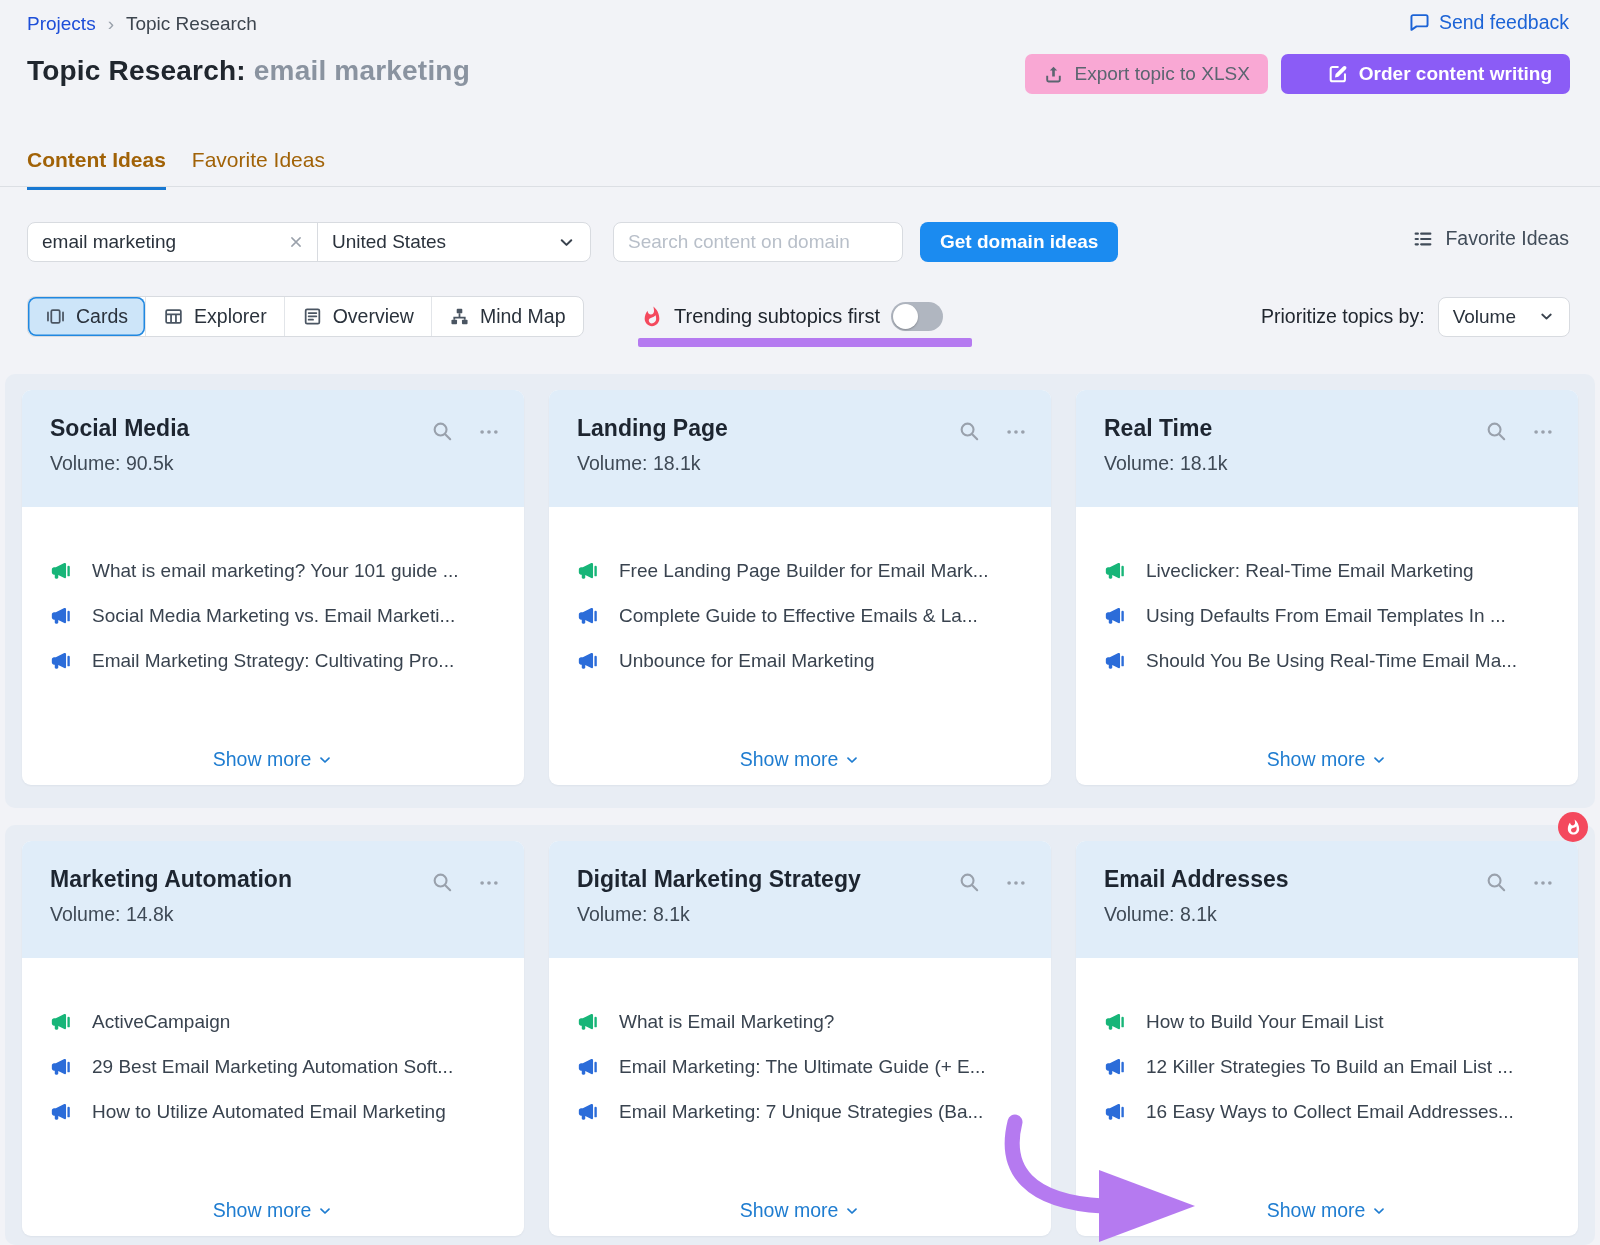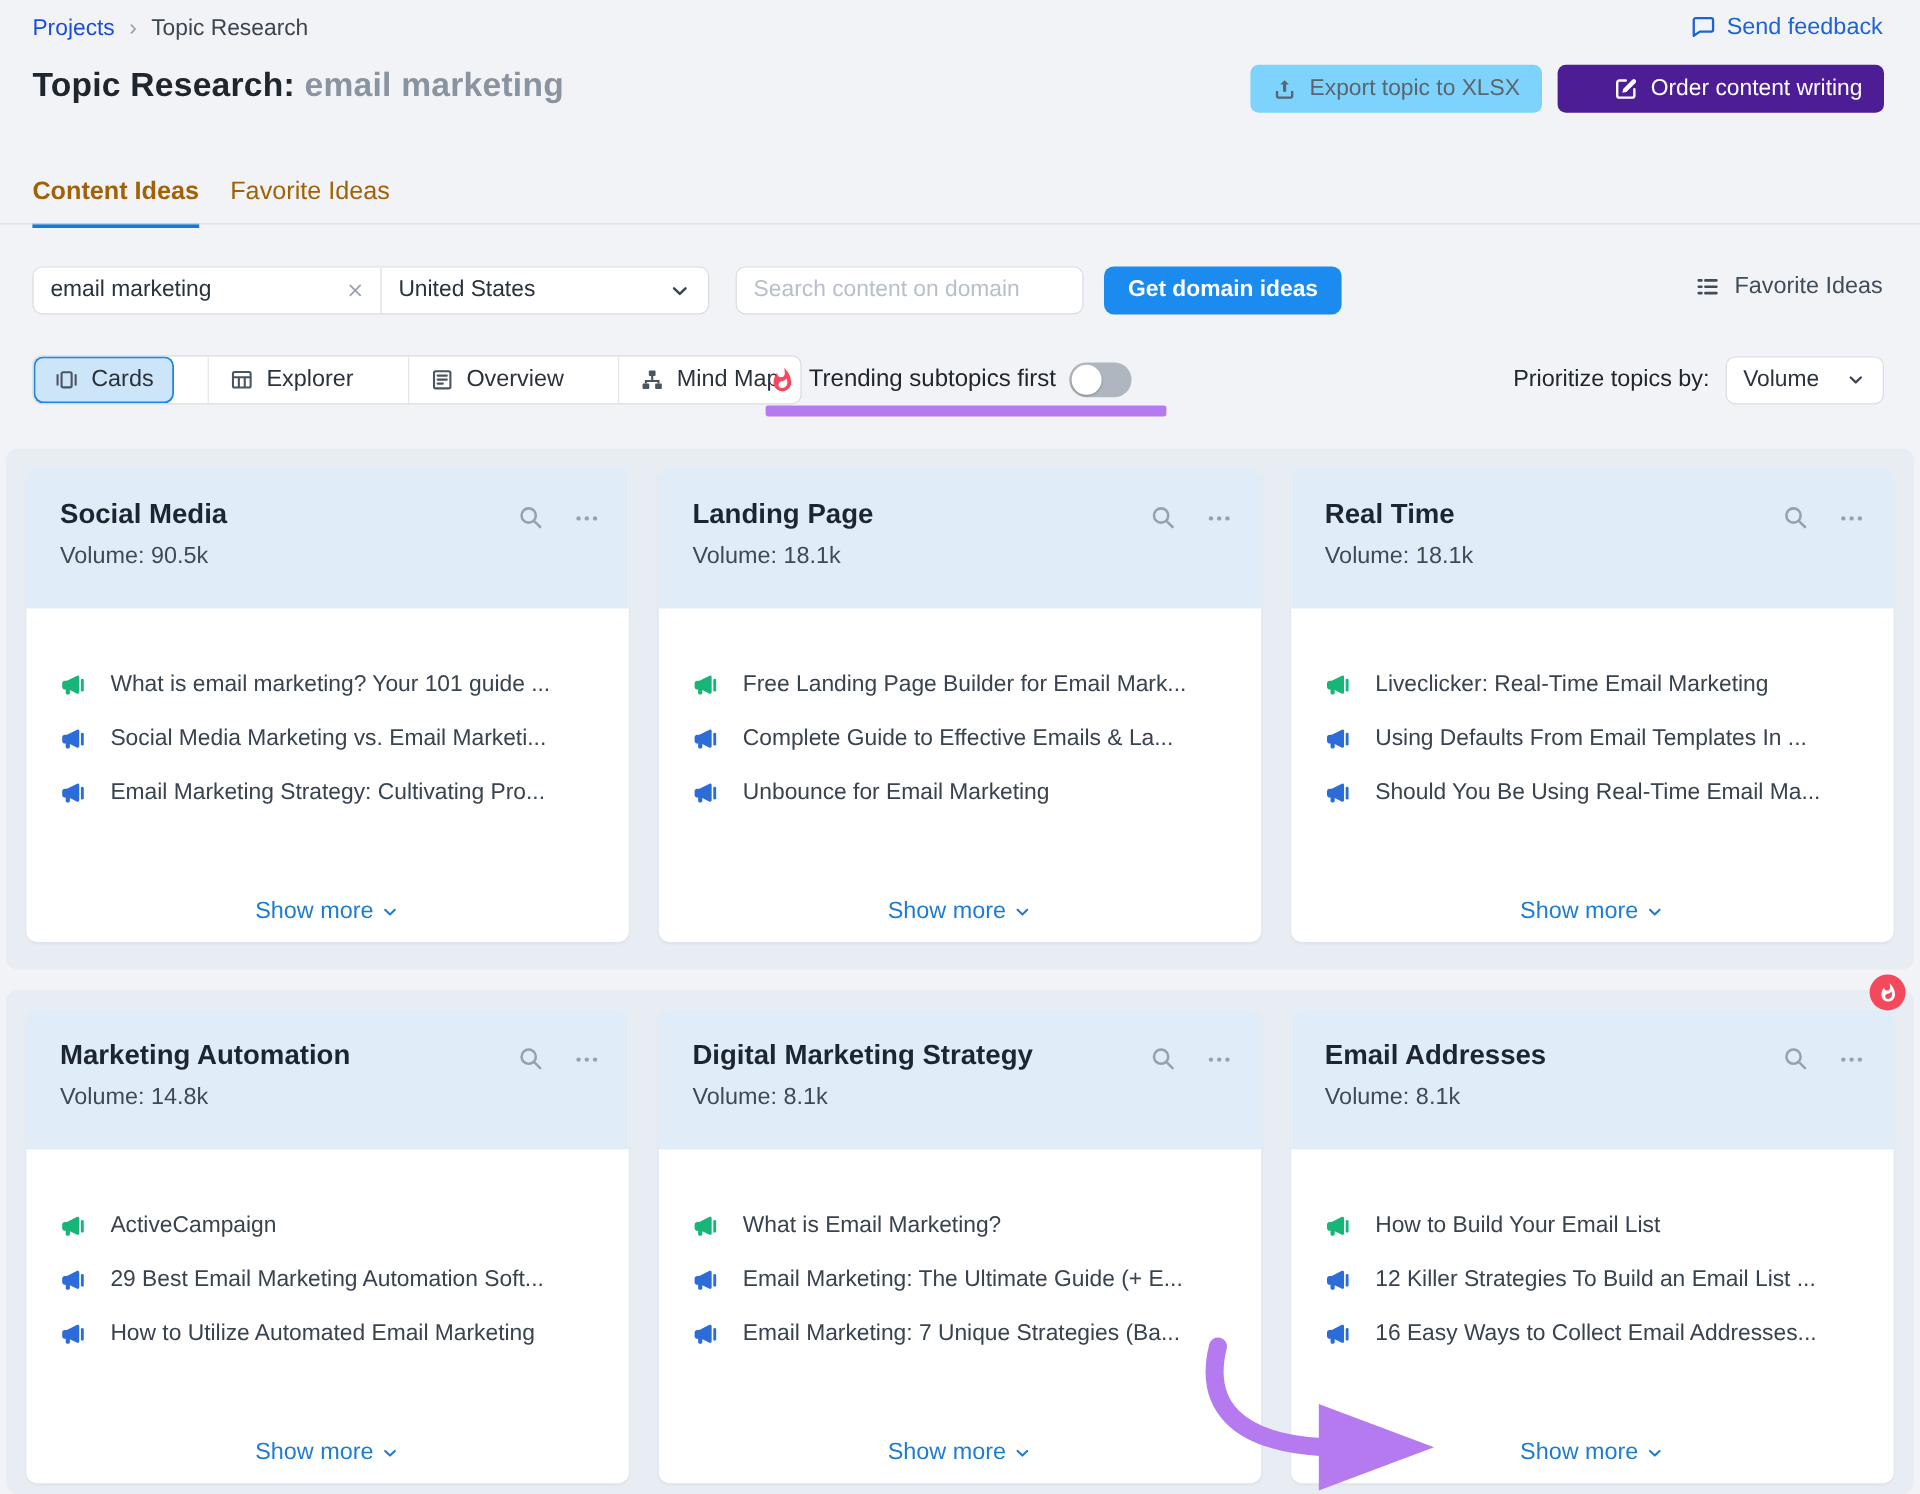--- a/index.html
+++ b/index.html
@@ -11,22 +11,22 @@
   .breadcrumb { position:absolute; left:27px; top:13px; display:flex; align-items:center; gap:12px; font-size:19px; }
   .crumb-link { color:#1d4ed8; cursor:pointer; }
   .crumb-sep { color:#9aa1ab; }
   .crumb-current { color:#3d454f; }
   .feedback { position:absolute; right:31px; top:11px; display:flex; align-items:center; gap:9px; color:#1c63d6; font-size:19.5px; font-weight:500; cursor:pointer; }
 
   .page-title { position:absolute; left:27px; top:55px; font-size:28px; font-weight:bold; color:#20262e; letter-spacing:.2px; }
   .page-title .query { color:#8a93a0; }
   .header-actions { position:absolute; right:30px; top:54px; display:flex; gap:13px; }
   .btn { display:flex; align-items:center; gap:10px; height:40px; padding:0 18px; border:none; border-radius:7px; font-size:19px; font-family:inherit; cursor:pointer; }
-  .btn-export { background:#7dd3fc; color:#5b6570; }
-  .btn-order  { background:#4c1d95; color:#ffffff; font-weight:normal;padding-left:46px; }
+  .btn-export { background:#f9a8d4; color:#5b6570; }
+  .btn-order  { background:#8b5cf6; color:#ffffff; font-weight:bold;padding-left:46px; }
 
   
   .tabs { position:absolute; left:27px; top:148px; display:flex; gap:26px; font-size:21px; }
   .tab { padding-bottom:14px; color:#a16207; cursor:pointer; font-weight:500; }
   .tab.active { font-weight:bold; border-bottom:4px solid #1878d2; }
   .tabs-divider { position:absolute; left:0; top:186px; width:1600px; height:1px; background:#dcdfe4; }
 
   
   .search-row { position:absolute; left:0; top:222px; width:1600px; height:40px; }
   .query-combo { position:absolute; left:27px; width:564px; height:40px; display:flex; background:#fff; border:1px solid #d8dbe0; border-radius:8px; overflow:hidden; }
@@ -34,21 +34,21 @@
   .query-input { flex:1; border:none; outline:none; font-size:19px; color:#2a323c; font-family:inherit; background:transparent; }
   .clear-x { color:#9aa1ab; cursor:pointer; }
   .country-part { width:294px; display:flex; align-items:center; justify-content:space-between; padding:0 14px; font-size:19px; color:#2a323c; cursor:pointer; }
   .domain-input { position:absolute; left:613px; width:290px; height:40px; border:1px solid #d8dbe0; border-radius:8px; padding:0 14px; font-size:19px; font-family:inherit; color:#1d4ed8; outline:none; }
   .domain-input::placeholder { color:#b8bfc9; }
   .submit-btn { position:absolute; left:920px; height:40px; padding:0 20px; background:#1b8bf0; border:none; border-radius:8px; color:#fff; font-size:19px; font-weight:bold; font-family:inherit; cursor:pointer; }
   .fav-ideas { position:absolute; right:31px; top:5px; display:flex; align-items:center; gap:11px; font-size:19.5px; color:#414c59; cursor:pointer; }
 
   
   .controls-row { position:absolute; left:0; top:296px; width:1600px; height:41px; }
-  .segmented { position:absolute; left:27px; display:inline-flex; background:#fff; border:1px solid #d8dbe0; border-radius:8px; height:41px;gap:28px; }
+  .segmented { position:absolute; left:27px; display:inline-flex; background:#fff; border:1px solid #d8dbe0; border-radius:8px; height:41px; }
   .seg { display:flex; align-items:center; gap:10px; padding:0 17px; font-size:19.5px; color:#2a323c; cursor:pointer; border-left:1px solid #e2e5e9; }
   .seg:first-child { border-left:none; }
   .seg .ic { color:#4a5562; }
   .seg.active { background:#cde5f9; box-shadow:inset 0 0 0 1.5px #2188e0; border-radius:8px; border-left-color:transparent; }
   .trending { position:absolute; left:641px; top:0; height:41px; display:flex; align-items:center; gap:11px; }
   .trending-label { font-size:20px; color:#20262e; }
   .toggle { width:52px; height:29px; border-radius:15px; background:#b0b6c0; position:relative; cursor:pointer; }
   .toggle .knob { position:absolute; left:2px; top:2px; width:25px; height:25px; border-radius:50%; background:#fff; box-shadow:0 1px 2px rgba(0,0,0,.25); }
   .annot-underline { position:absolute; left:638px; top:338px; width:334px; height:9px; background:#b57af0; border-radius:2px; }
   .prioritize { position:absolute; right:30px; top:0; height:41px; display:flex; align-items:center; gap:13px; }

